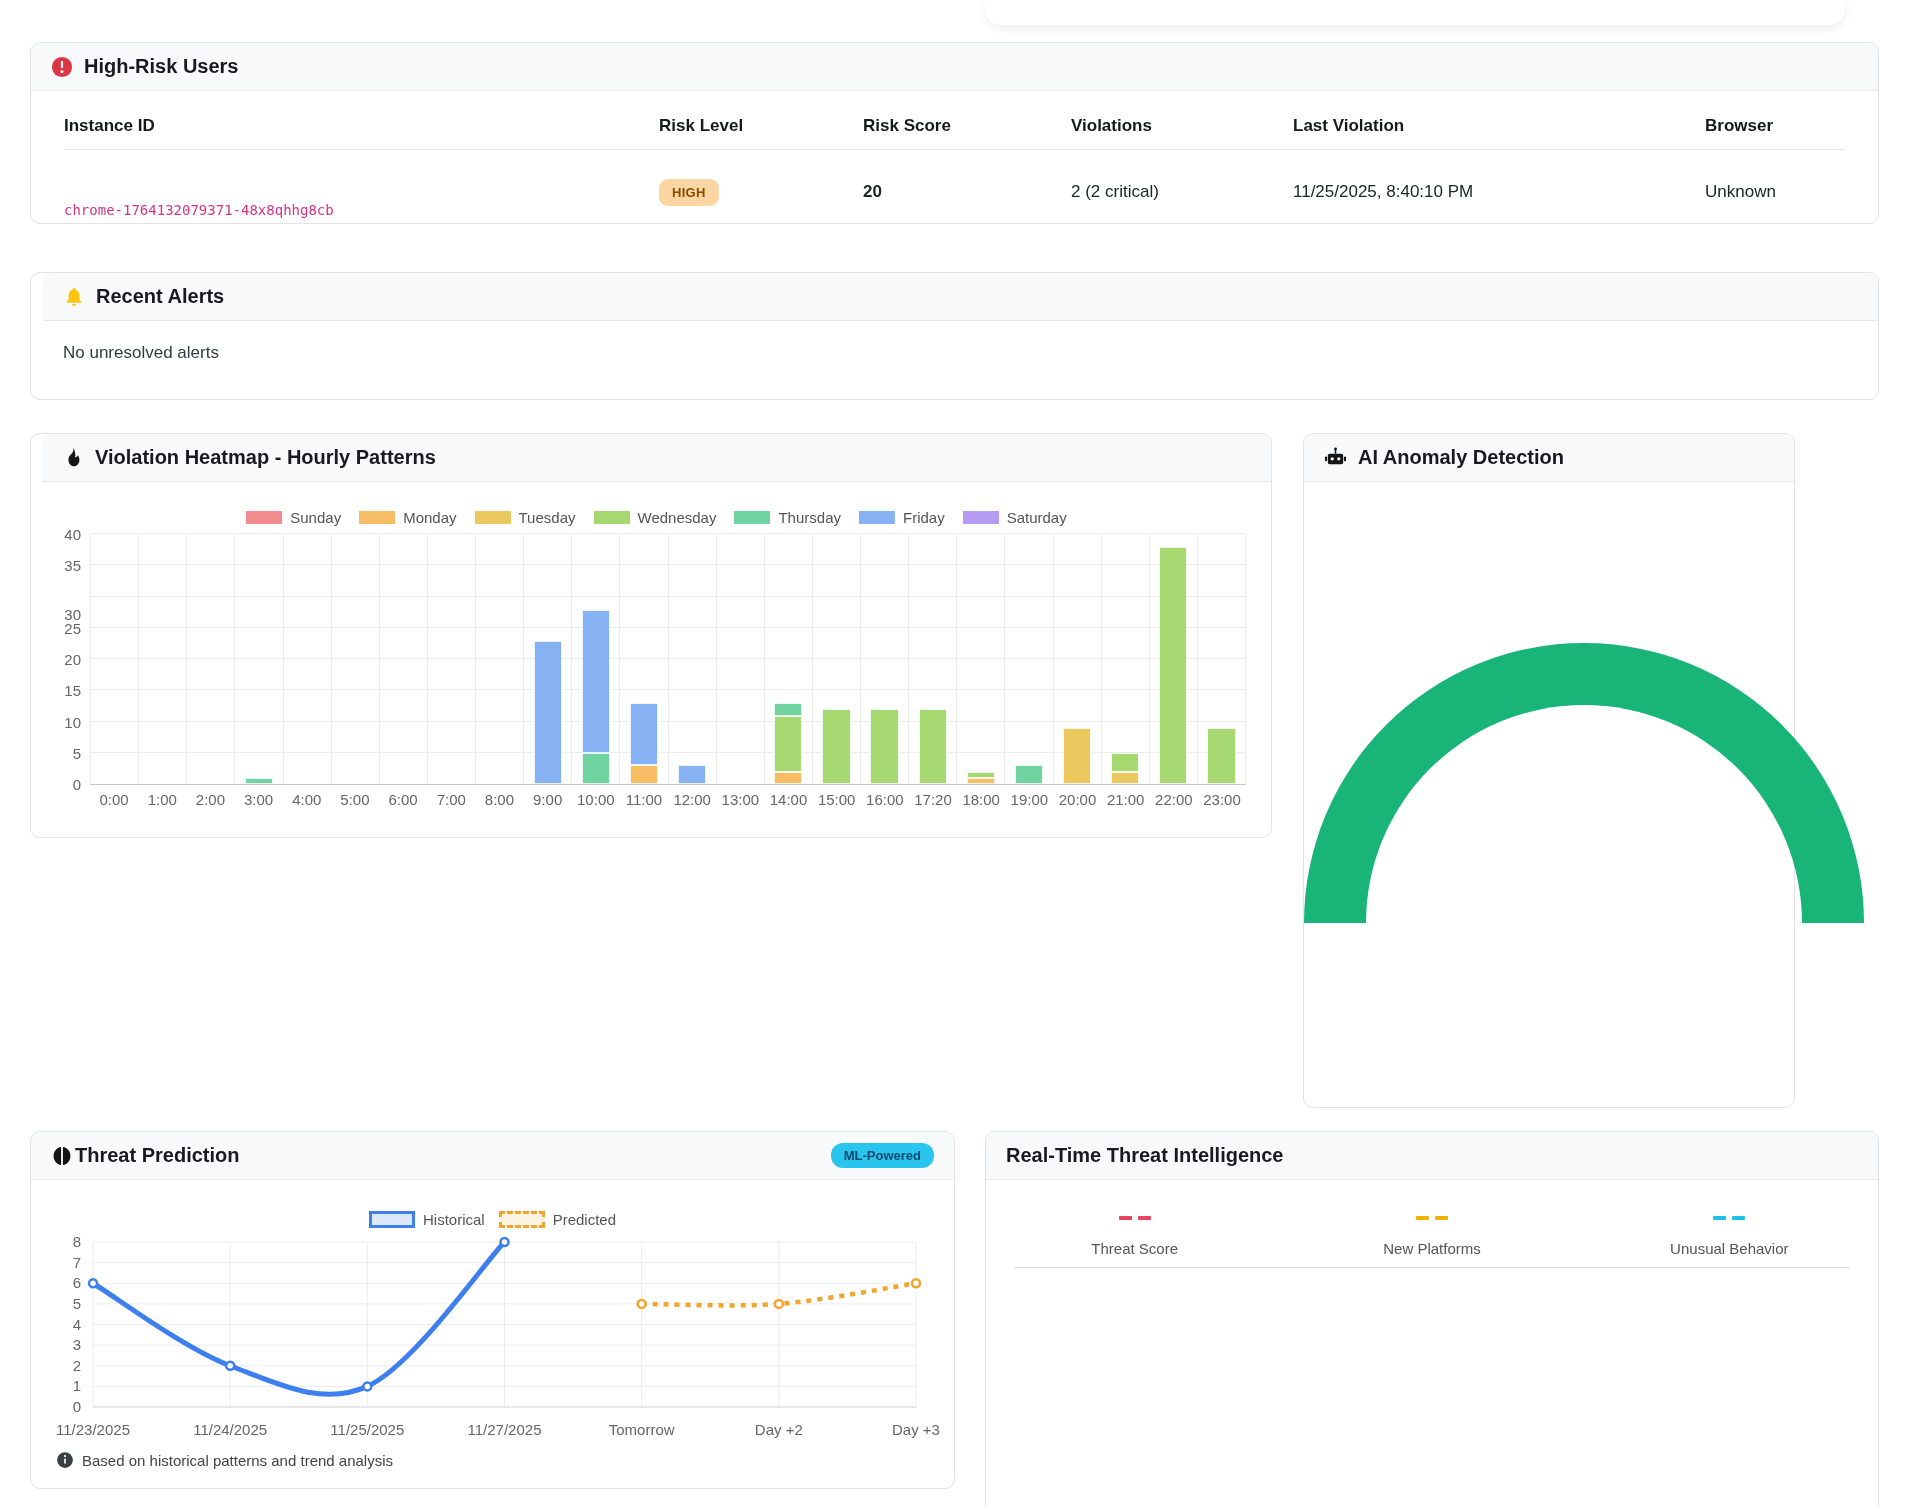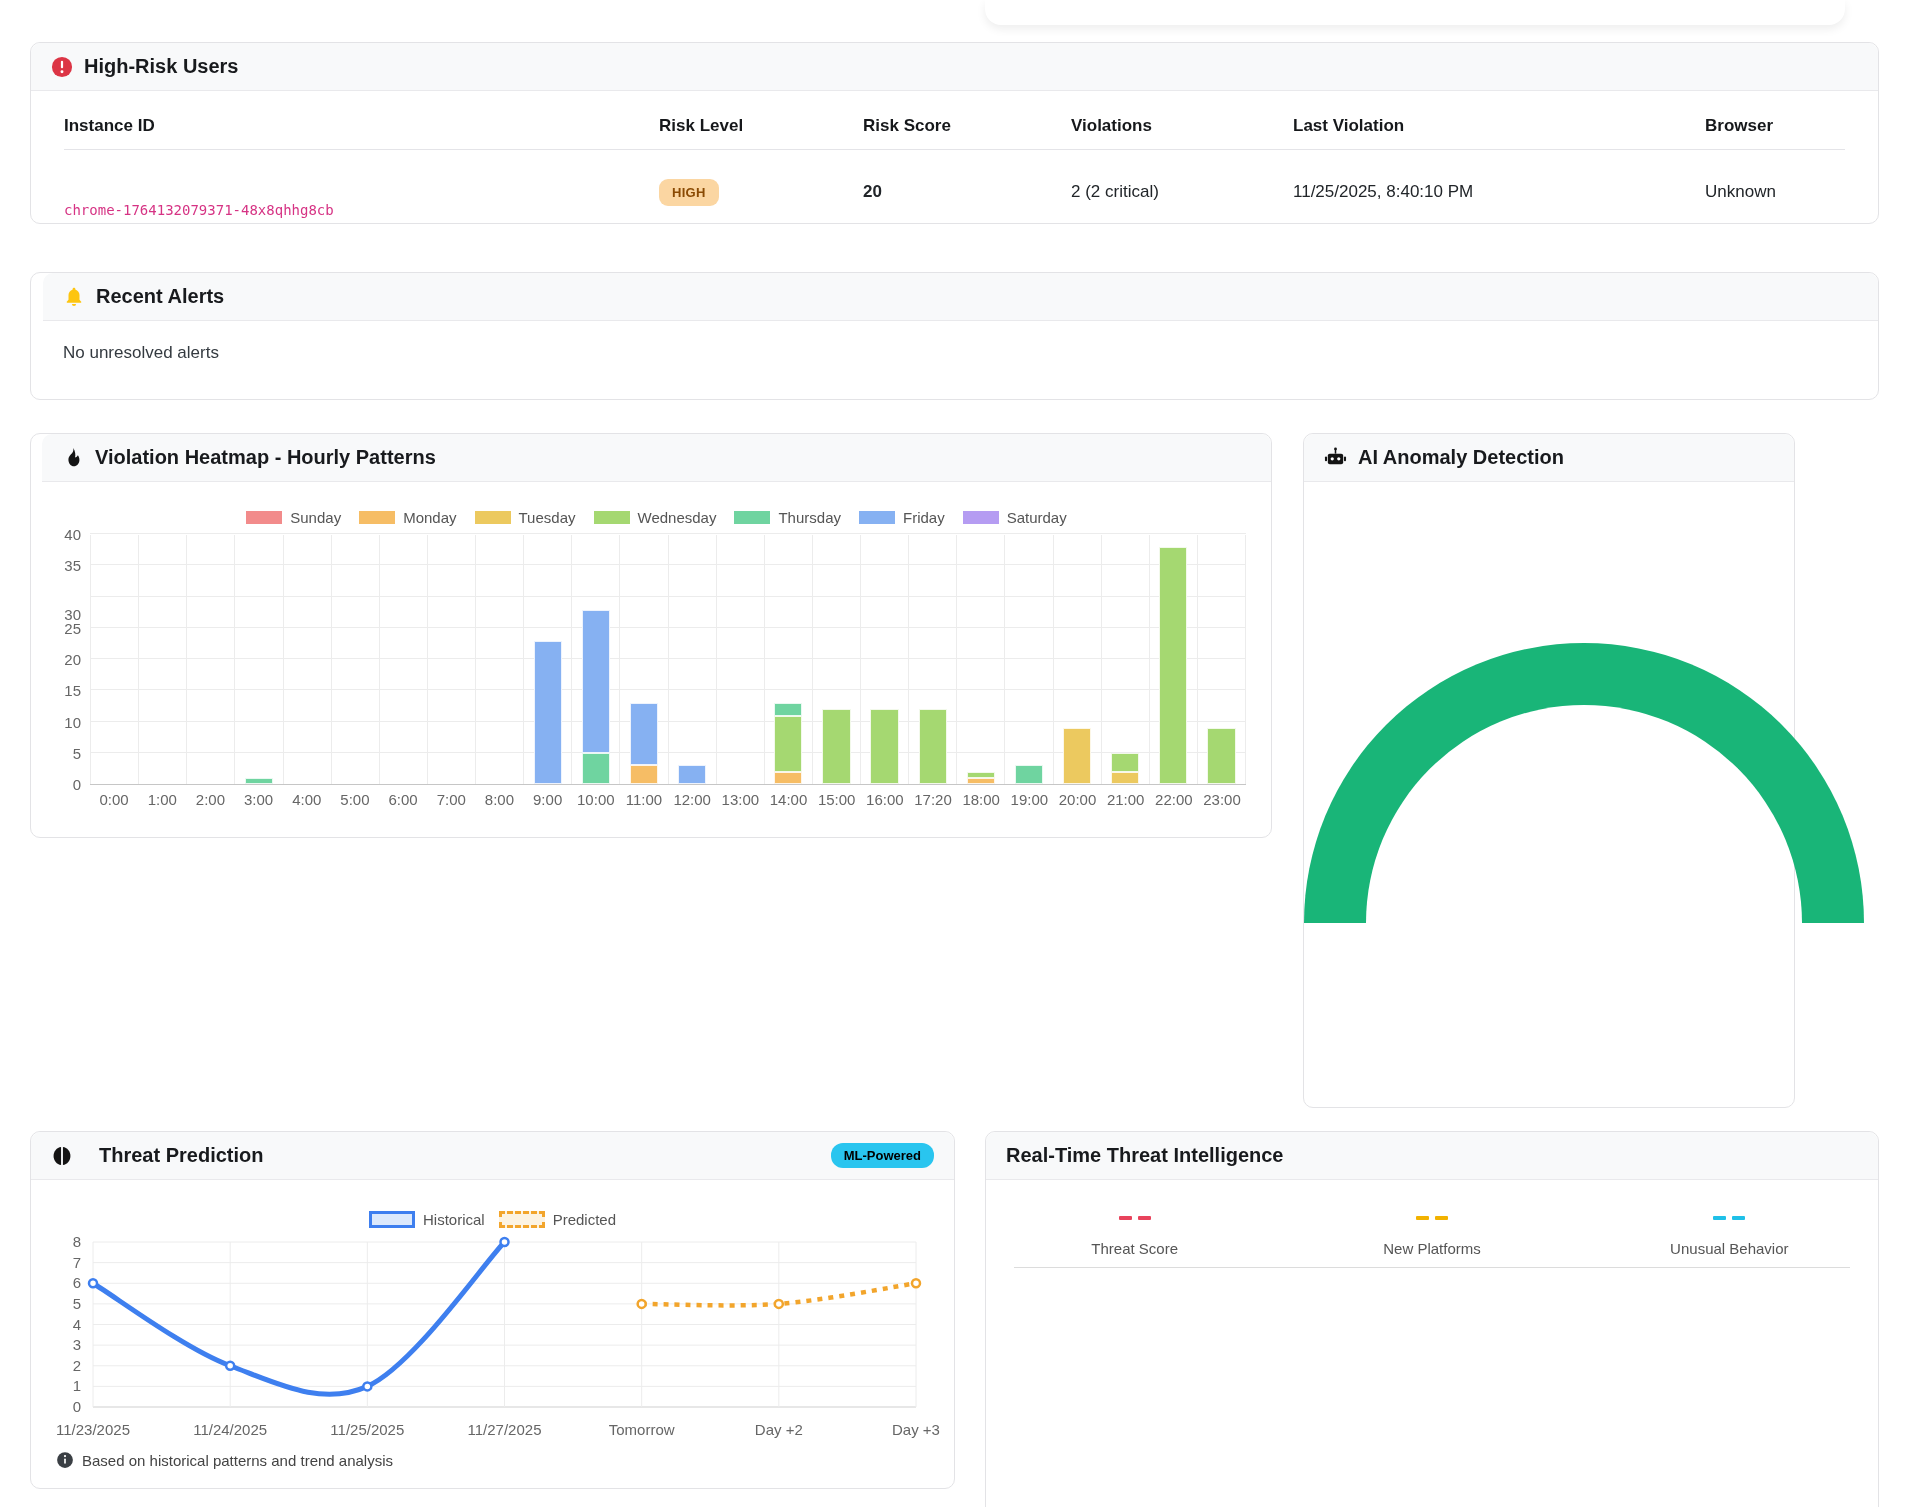--- a/index.html
+++ b/index.html
@@ -50,22 +50,22 @@
   .hm-xlabel { flex:1; text-align:center; font-size:15px; color:#666; }
 
   
   #card-anomaly { left:1303px; top:433px; width:492px; height:675px; }
   .gauge-half { width:560px; height:280px; margin:161px auto 0; border:62px solid #19b578;
     border-bottom:none; border-radius:280px 280px 0 0; }
 
   
   #card-threat { left:30px; top:1131px; width:925px; height:358px; }
   #card-threat .card-header { justify-content:space-between; }
-  .header-left { display:flex; align-items:center; gap:26px; }
-  .badge-ml { background:#29c5ef; color:#000000; font-size:13px; font-weight:700; padding:5px 13px; border-radius:12px; }
+  .header-left { display:flex; align-items:center; gap:2px; }
+  .badge-ml { background:#29c5ef; color:#0c4a6e; font-size:13px; font-weight:700; padding:5px 13px; border-radius:12px; }
   .tp-legend { display:flex; justify-content:center; gap:14px; margin-top:29px; height:20px; align-items:center; }
   .tp-lg-item { display:flex; align-items:center; gap:8px; }
   .tp-box { width:46px; height:17px; }
   .tp-box.solid  { border:3px solid #3e7fef; background:#dce9fc; }
   .tp-box.dashed { border:3px dashed #f2a52c; background:#fcf3e2; }
   .tp-label { font-size:15px; color:#555; }
   .footnote { display:flex; align-items:center; gap:8px; padding-left:25px; margin-top:4px; font-size:15px; color:#444; }
 
   
   #card-realtime { left:985px; top:1131px; width:894px; height:390px; }

